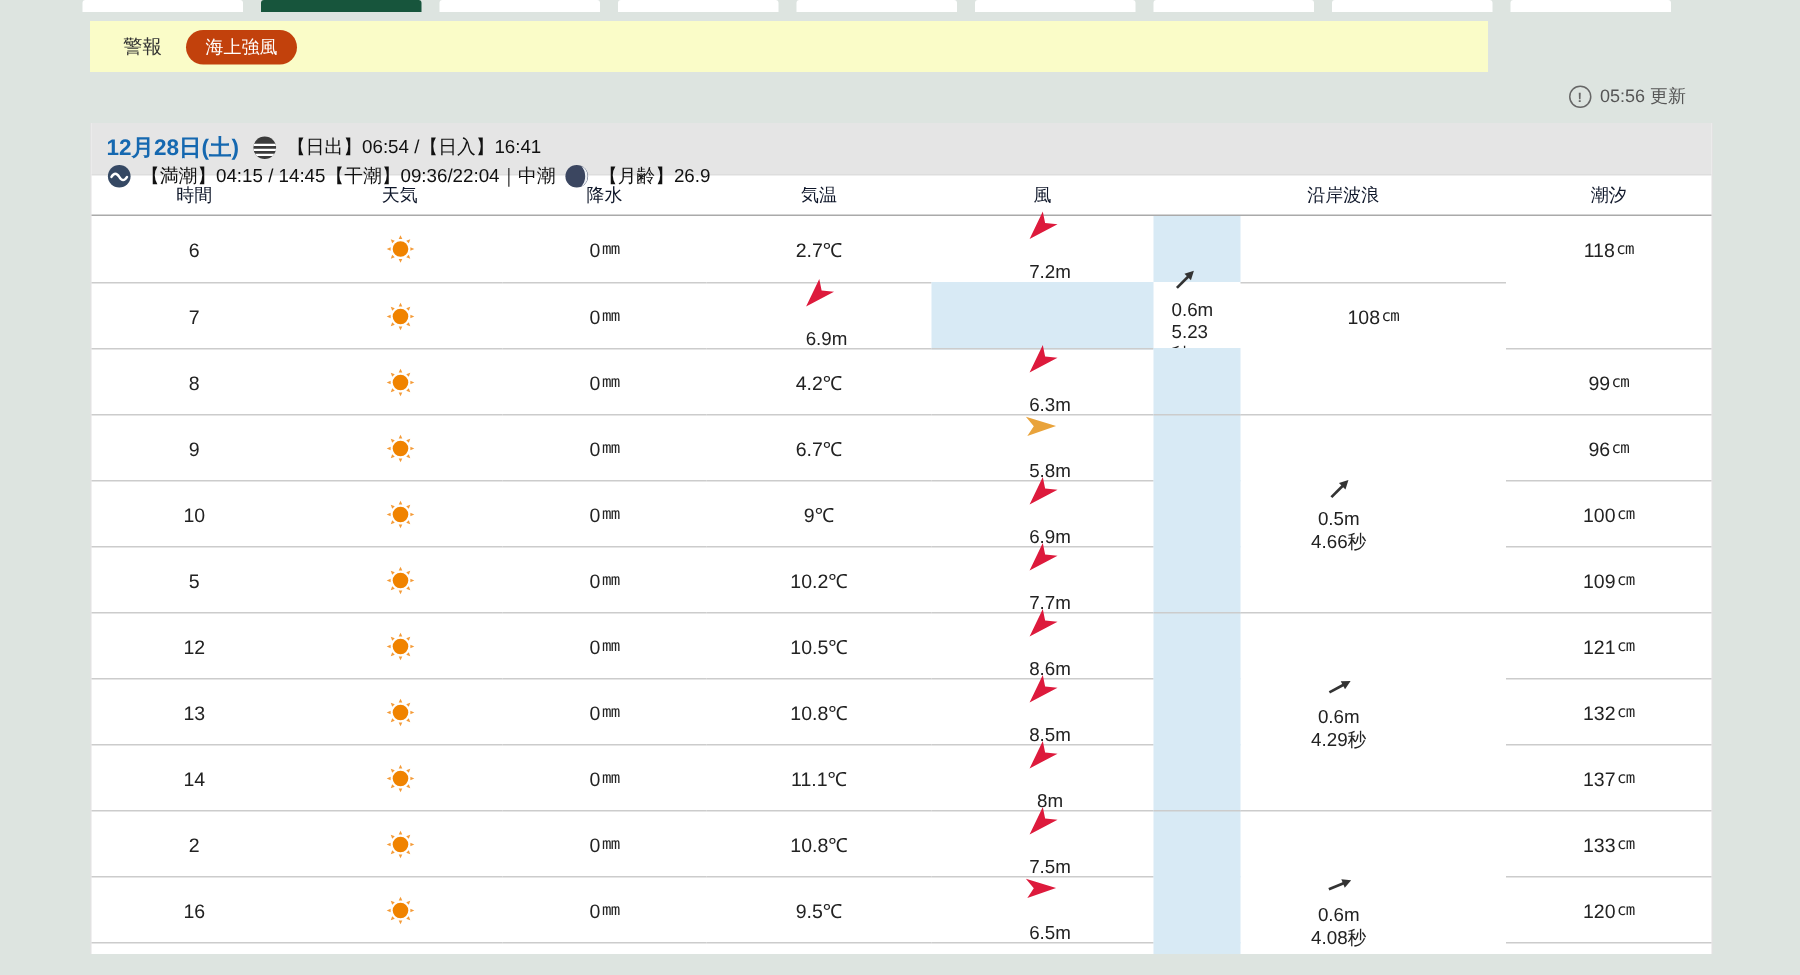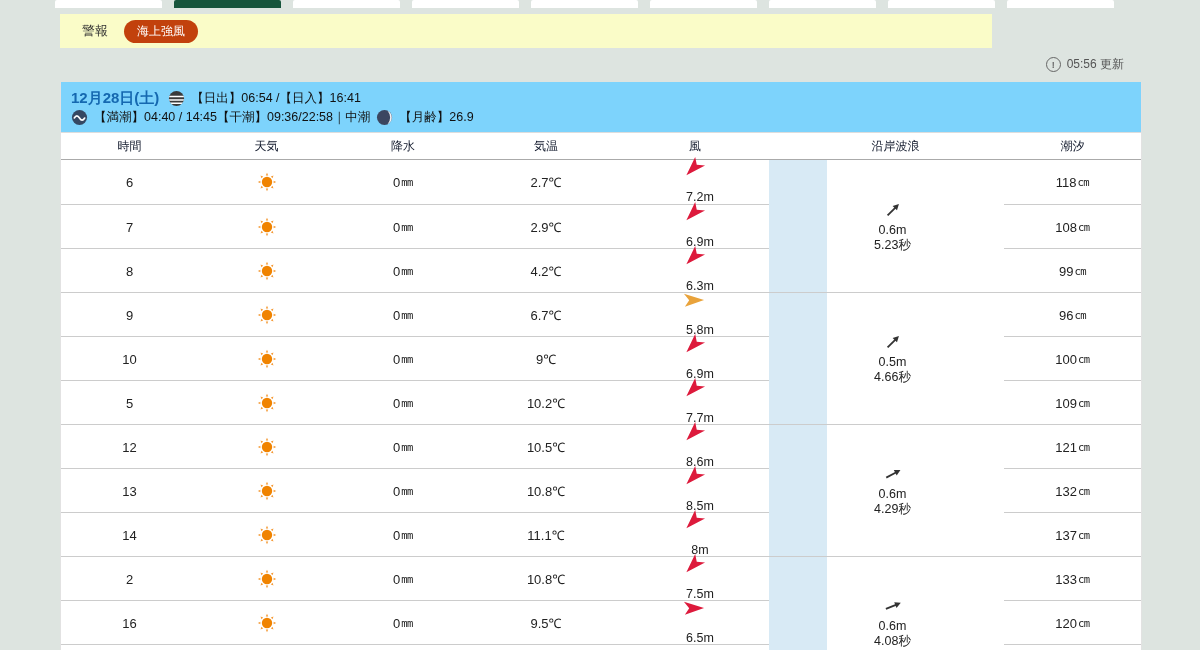--- a/index.html
+++ b/index.html
@@ -18,21 +18,21 @@
   .badge{margin-left:16px;background:#c2410c;color:#fff;font-size:12px;line-height:1;
     padding:5px 13px 6px;border-radius:12px;cursor:pointer}
   
   .update{position:absolute;top:56px;right:76px;display:flex;align-items:center;gap:6px;
     font-size:12px;color:#555}
   .alert-circle{width:13px;height:13px;border:1.5px solid #666;border-radius:50%;
     display:flex;align-items:center;justify-content:center;font-size:9px;font-weight:bold;color:#666}
   
   .card{position:absolute;left:60px;top:82px;width:1080px;background:#fff;
     border-left:1px solid #e2e2e2;border-right:1px solid #e2e2e2;box-sizing:content-box}
-  .datebar{height:50px;background:#7dd3fc;padding:7px 0 0 10px;box-sizing:border-box}
+  .datebar{height:34px;background:#e5e5e5;padding:7px 0 0 10px;box-sizing:border-box}
   .dateline{display:flex;align-items:center;gap:6px;height:19px;font-size:12.5px;color:#111;white-space:nowrap}
   .page-date{font-size:15px;font-weight:bold;color:#1568b0;margin-right:3px}
   .dicon{width:17px;height:17px;flex:0 0 auto}
   
   .grid-cols{display:grid;grid-template-columns:137px 137px 136px 150px 148px 58px 177px 137px}
   .thead{height:26px;align-items:center;font-size:12px;color:#0f172a;
     border-top:1px solid #ddd;border-bottom:1px solid #aaa}
   .th{text-align:center}
   .th-wave{grid-column:6/8;padding-left:18px}
   .row{height:44px}
@@ -97,21 +97,21 @@
       </span>
       <span>【日出】06:54 /【日入】16:41</span>
     </div>
     <div class="dateline">
       <span class="dicon">
         <svg viewBox="0 0 18 18" width="17" height="17">
           <circle cx="9" cy="9" r="8" fill="#354863"></circle>
           <path d="M3.5,9.5 q2.7,-4.5 5.5,0 q2.7,4.5 5.5,0" stroke="#fff" stroke-width="1.7" fill="none" stroke-linecap="round"></path>
         </svg>
       </span>
-      <span>【満潮】04:40 / 14:45【干潮】09:36/22:58｜中潮</span>
+      <span>【満潮】04:15 / 14:45【干潮】09:36/22:04｜中潮</span>
       <span class="dicon">
         <svg viewBox="0 0 18 18" width="17" height="17">
           <circle cx="9" cy="9" r="8" fill="#3b4660"></circle>
           <path d="M12.2,1.8 A8,8 0 0 1 12.2,16.2 A10.8,10.8 0 0 0 12.2,1.8 Z" fill="#eef2f7"></path>
         </svg>
       </span>
       <span>【月齢】26.9</span>
     </div>
   </div>
 
@@ -187,23 +187,20 @@
             <polygon points="10,0.8 8.8,3.4 11.2,3.4" transform="rotate(315 10 10)"></polygon>
           </g>
           <circle cx="10" cy="10" r="5.2" fill="#f08300"></circle>
         </svg>
       </span>
     </div>
     <div class="cell cell-main nb bt">
       <span>0</span>
           <span class="unit">mm</span>
     </div>
-    <div class="cell cell-main nb bt">
-          <span>2.9℃</span>
-        </div>
     <div class="cell windcell nb bt">
       <span class="dart" style="transform: rotate(135deg);">
         <svg width="23" height="15" viewBox="0 0 24 15">
           <polygon points="23,7 3,14 7.5,7.2 2,0.5" fill="#dd1a3c"></polygon>
         </svg>
       </span>
       <span class="wind-speed">6.9m</span>
     </div>
     <div class="cell strip"></div>
     <div class="cell wavecell">

